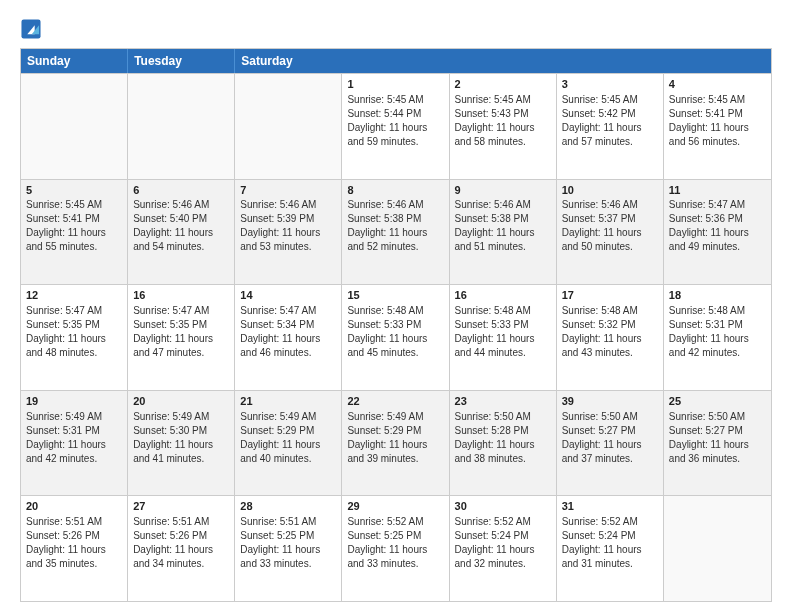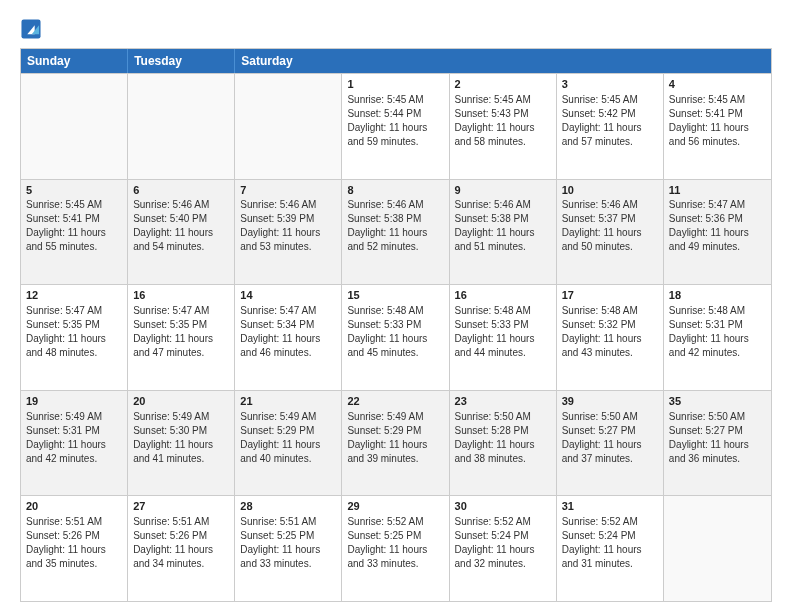--- a/index.html
+++ b/index.html
@@ -322,21 +322,21 @@
 and 38 minutes.</div>
           </div>
           <div class="cal-cell shaded">
             <span class="day-num">39</span>
             <div class="cell-info" style="white-space: pre-line;">Sunrise: 5:50 AM
 Sunset: 5:27 PM
 Daylight: 11 hours
 and 37 minutes.</div>
           </div>
           <div class="cal-cell shaded">
-            <span class="day-num">35</span>
+            <span class="day-num">25</span>
             <div class="cell-info" style="white-space: pre-line;">Sunrise: 5:50 AM
 Sunset: 5:27 PM
 Daylight: 11 hours
 and 36 minutes.</div>
           </div>
         </div>
         <div class="cal-row">
           <div class="cal-cell">
             <span class="day-num">20</span>
             <div class="cell-info" style="white-space: pre-line;">Sunrise: 5:51 AM

